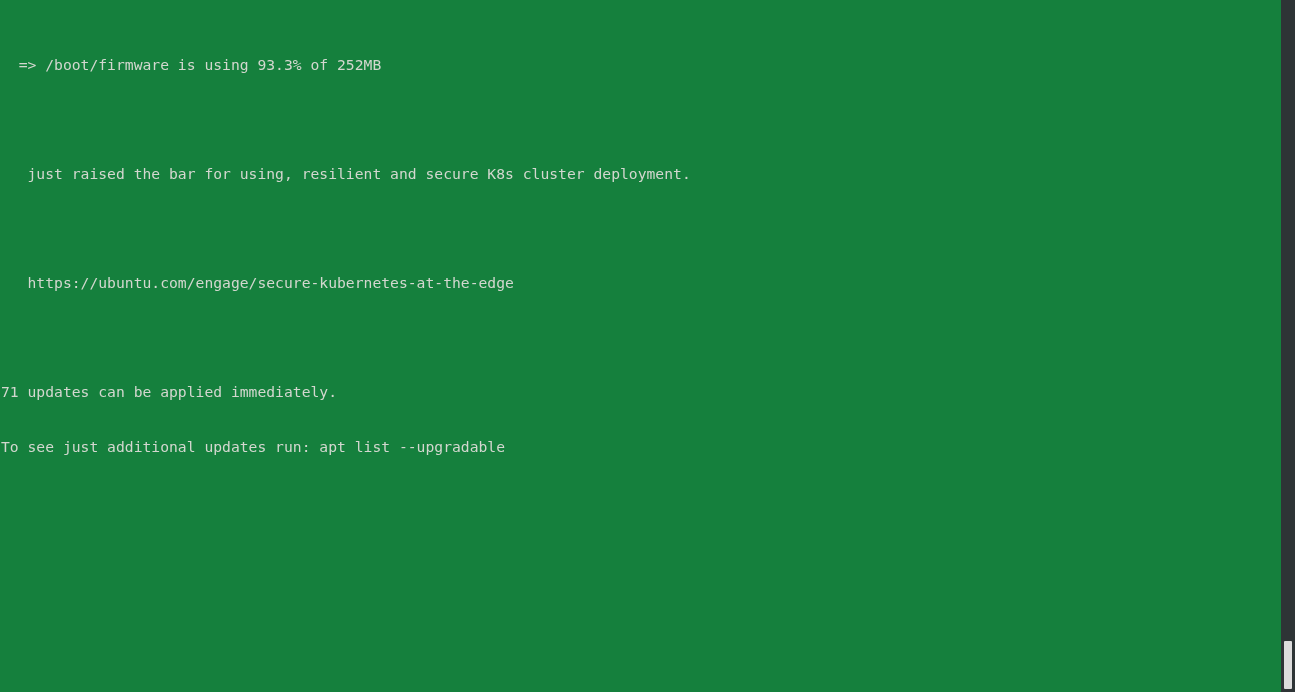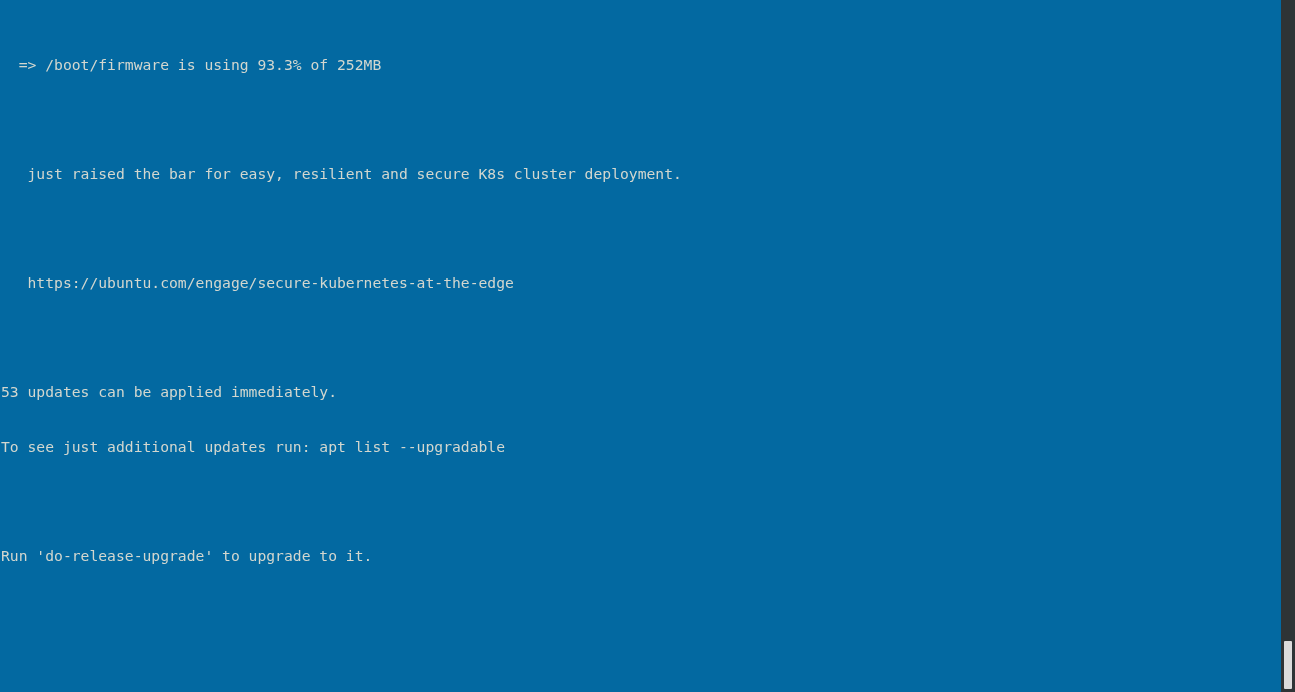--- a/index.html
+++ b/index.html
@@ -4,21 +4,21 @@
 <style>
   html, body {
     margin: 0;
     padding: 0;
     background: #2e3436;
   }
   #terminal {
     position: relative;
     width: 1295px;
     height: 692px;
-    background: #0369a1;
+    background: #15803d;
     overflow: hidden;
     font-family: "DejaVu Sans Mono", "Liberation Mono", monospace;
     font-size: 14.7px;
     line-height: 18.2px;
     color: #d3d7cf;
     box-sizing: border-box;
     padding: 1px 0 0 1px;
   }
   #screen {
     white-space: pre;
@@ -48,28 +48,27 @@
   }
 </style>
 </head>
 <body>
 
 <div id="terminal">
   <div id="screen">
 
     <div class="line"><span class="fg-default">  =&gt; /boot/firmware is using 93.3% of 252MB</span></div>
     <div class="line"><span></span></div>
-    <div class="line"><span class="fg-default">   just raised the bar for easy, resilient and secure K8s cluster deployment.</span></div>
+    <div class="line"><span class="fg-default">   just raised the bar for using, resilient and secure K8s cluster deployment.</span></div>
     <div class="line"><span></span></div>
     <div class="line"><span class="fg-default">   https://ubuntu.com/engage/secure-kubernetes-at-the-edge</span></div>
     <div class="line"><span></span></div>
-    <div class="line"><span class="fg-default">53 updates can be applied immediately.</span></div>
+    <div class="line"><span class="fg-default">71 updates can be applied immediately.</span></div>
     <div class="line"><span class="fg-default">To see just additional updates run: apt list --upgradable</span></div>
     <div class="line"><span></span></div>
-    <div class="line"><span class="fg-default">Run 'do-release-upgrade' to upgrade to it.</span></div>
     
     
     
 
     
 
     
 
     
 

